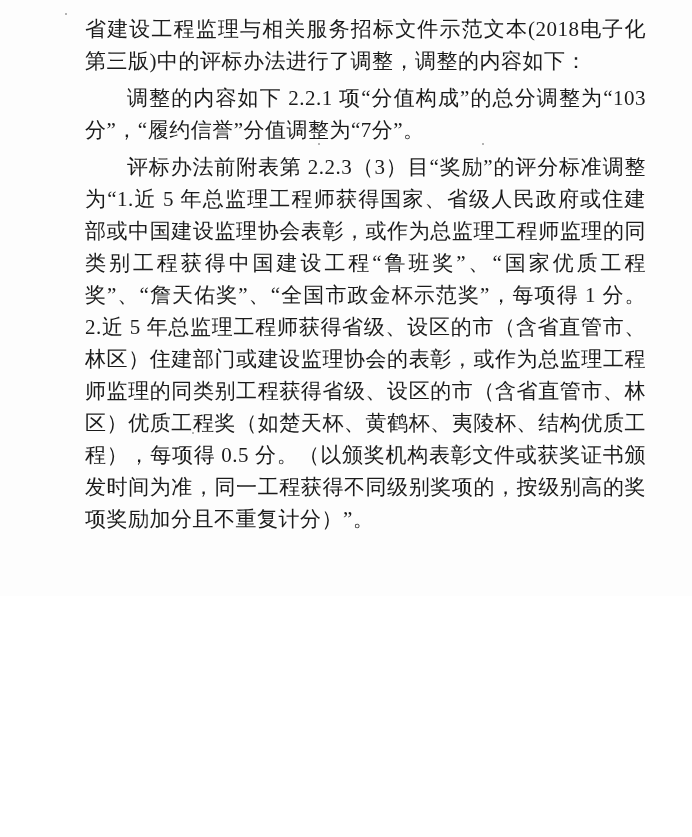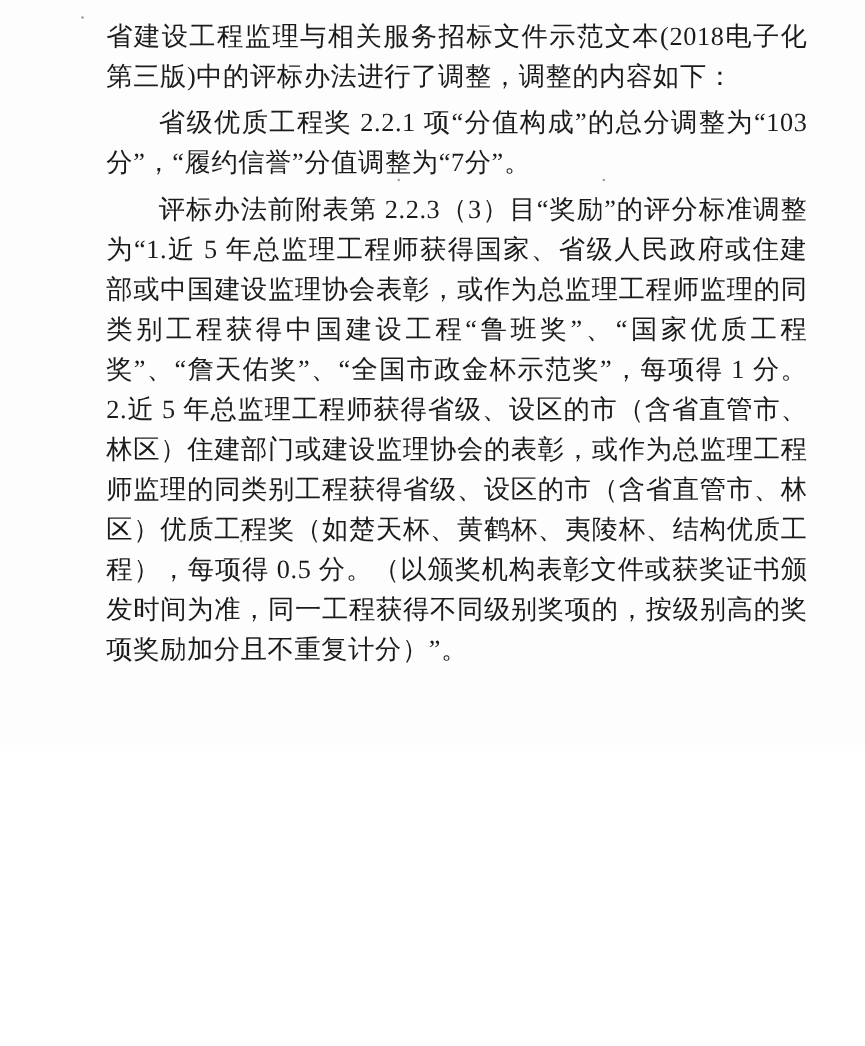--- a/index.html
+++ b/index.html
@@ -53,21 +53,21 @@
   .s3 { left: 482px; top: 143px; width: 2px; height: 2px; }
   .s4 { left: 192px; top: 432px; width: 2px; height: 2px; }
   .s5 { left: 63px;  top: 600px; width: 2px; height: 2px; }
 </style>
 </head>
 <body>
 
 <div class="page">
   <div class="content">
       <p class="">省建设工程监理与相关服务招标文件示范文本(2018电子化第三版)中的评标办法进行了调整，调整的内容如下：</p>
-      <p class="indent">省级优质工程奖 2.2.1 项“分值构成”的总分调整为“103分”，“履约信誉”分值调整为“7分”。</p>
+      <p class="indent">调整的内容如下 2.2.1 项“分值构成”的总分调整为“103分”，“履约信誉”分值调整为“7分”。</p>
       <p class="indent">评标办法前附表第 2.2.3（3）目“奖励”的评分标准调整为“1.近 5 年总监理工程师获得国家、省级人民政府或住建部或中国建设监理协会表彰，或作为总监理工程师监理的同类别工程获得中国建设工程“鲁班奖”、“国家优质工程奖”、“詹天佑奖”、“全国市政金杯示范奖”，每项得 1 分。2.近 5 年总监理工程师获得省级、设区的市（含省直管市、林区）住建部门或建设监理协会的表彰，或作为总监理工程师监理的同类别工程获得省级、设区的市（含省直管市、林区）优质工程奖（如楚天杯、黄鹤杯、夷陵杯、结构优质工程），每项得 0.5 分。（以颁奖机构表彰文件或获奖证书颁发时间为准，同一工程获得不同级别奖项的，按级别高的奖项奖励加分且不重复计分）”。</p>
     </div>
   <div class="footer">— 2 —</div>
   <span class="speck s1"></span>
   <span class="speck s2"></span>
   <span class="speck s3"></span>
   <span class="speck s4"></span>
   <span class="speck s5"></span>
 </div>
 

